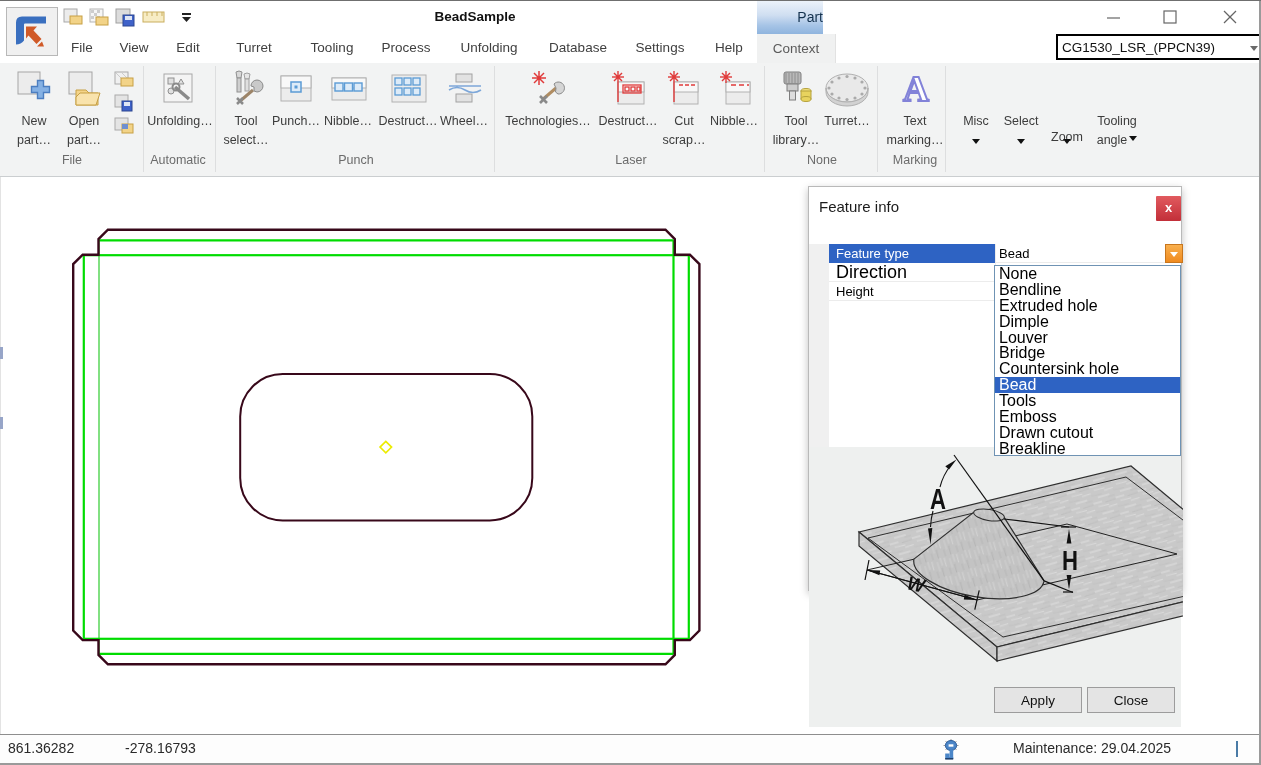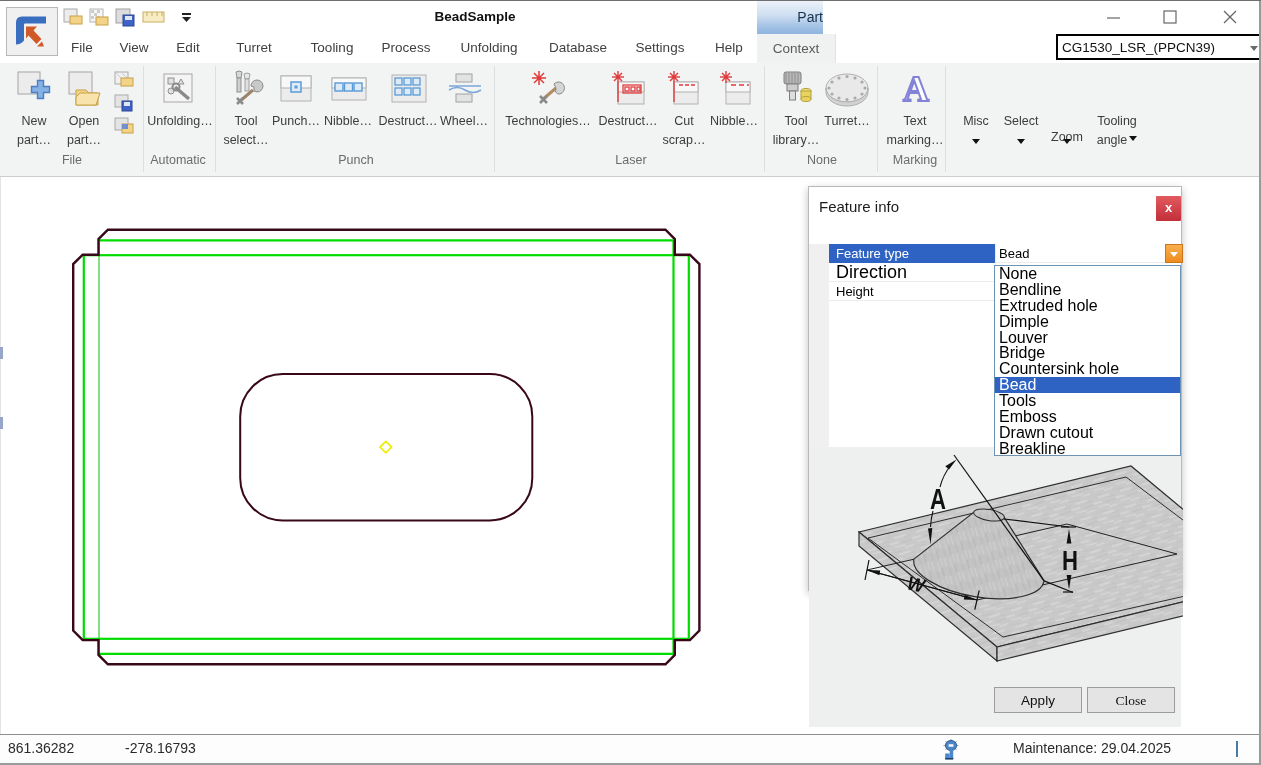--- a/index.html
+++ b/index.html
@@ -420,21 +420,21 @@
     <div class="dditem">Louver</div>
     <div class="dditem">Bridge</div>
     <div class="dditem">Countersink hole</div>
     <div class="dditem ddsel">Bead</div>
     <div class="dditem">Tools</div>
     <div class="dditem">Emboss</div>
     <div class="dditem">Drawn cutout</div>
     <div class="dditem">Breakline</div>
   </div>
   <div class="abs dlgbtn" style="left:185px;">Apply</div>
-  <div class="abs dlgbtn" style="left:278px;font-family:Liberation Serif, serif;">Close</div>
+  <div class="abs dlgbtn" style="left:278px;">Close</div>
 </div>
 
 <div class="abs sttext" style="left:8px">861.36282</div>
 <div class="abs sttext" style="left:125px">-278.16793</div>
 <div class="abs sttext" style="left:1013px">Maintenance: 29.04.2025</div>
 <svg class="abs" style="left:941px;top:738px" width="20" height="23" viewBox="0 0 20 23">
   <g stroke="#9a9a9a" stroke-width="1">
     <line x1="10" y1="1" x2="10" y2="3"></line>
     <line x1="4.5" y1="3" x2="6" y2="4.5"></line>
     <line x1="15.5" y1="3" x2="14" y2="4.5"></line>

